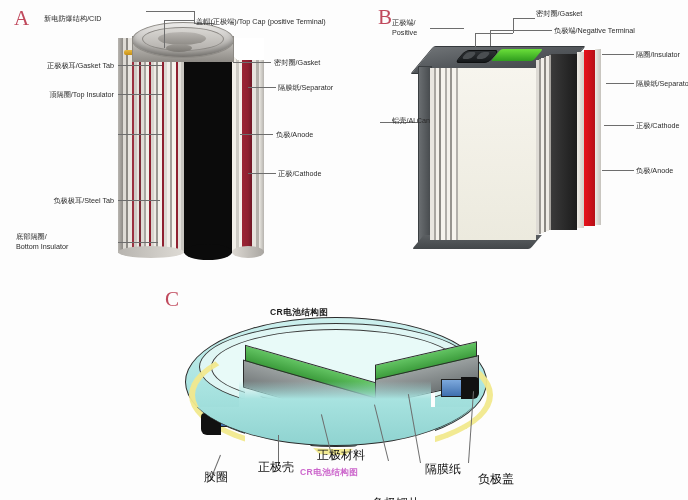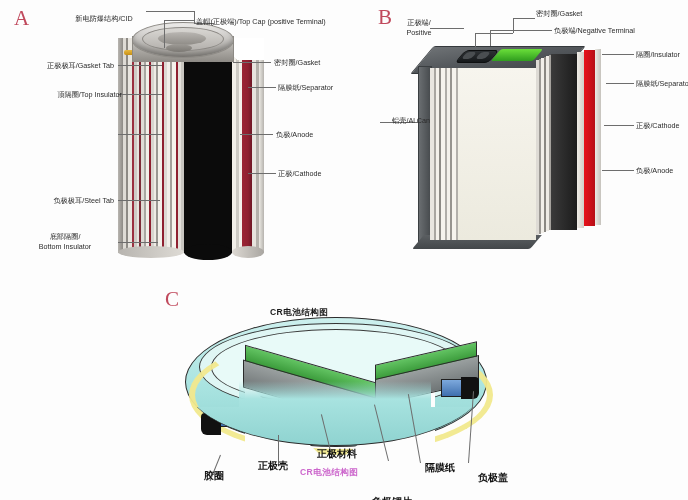--- a/index.html
+++ b/index.html
@@ -13,21 +13,21 @@
     position:absolute;font-size:21px;color:#c0495c;
     font-family:"Liberation Serif","DejaVu Serif",serif;
     letter-spacing:0.5px;
   }
   .lbl{
     position:absolute;font-size:7.2px;color:#2b2b2b;line-height:1.32;
     white-space:pre-line;
   }
   .lbl.r{text-align:left;}
   .lbl.l{text-align:right;}
-  .lbl.c{text-align:center;}
+  .lbl.c{}
   .ldr{position:absolute;background:#6d6d6d;height:1px;}
   .ldrv{position:absolute;background:#6d6d6d;width:1px;}
 
   
   #panelA{left:0;top:0;width:344px;height:280px;}
   .cylA{position:absolute;left:118px;top:38px;width:160px;height:215px;}
   
   .cyl-wall{position:absolute;top:0;height:100%;}
   .cyl-bottom{
     position:absolute;left:0;bottom:-8px;width:100%;height:16px;
@@ -76,21 +76,21 @@
     position:absolute;border-radius:50%;
   }
   .title-c{
     position:absolute;font-size:8.6px;font-weight:bold;color:#1a1a1a;
     letter-spacing:.4px;
   }
   .caption-c{
     position:absolute;font-size:8.6px;font-weight:bold;color:#cc66cc;
     letter-spacing:.4px;
   }
-  .clbl{position:absolute;font-size:10px;color:#111;font-weight:bold;}
+  .clbl{position:absolute;font-size:12px;color:#111;font-weight:normal;}
 </style>
 </head>
 <body>
 
 <div class="panel" id="panelA">
 
   <div class="panel-letter" style="left:14px;top:6px;">A</div>
 
   <div class="cylA">
 
@@ -162,21 +162,21 @@
   <div class="ldr" style="left:118px;top:200px;width:42px;"></div>
   <div class="ldr" style="left:118px;top:242px;width:40px;"></div>
 
   <div class="ldr" style="left:233px;top:62px;width:38px;"></div>
   <div class="ldr" style="left:248px;top:87px;width:28px;"></div>
   <div class="ldr" style="left:240px;top:134px;width:33px;"></div>
   <div class="ldr" style="left:248px;top:173px;width:28px;"></div>
 
   <div class="lbl c" style="left:44px;top:14px;width:120px;">新电防爆结构/CID</div>
   <div class="lbl l" style="left:8px;top:61px;width:106px;">正极极耳/Gasket Tab</div>
-  <div class="lbl l" style="left:16px;top:90px;width:106px;">顶隔圈/Top Insulator</div>
+  <div class="lbl l" style="left:8px;top:90px;width:106px;">顶隔圈/Top Insulator</div>
   <div class="lbl l" style="left:8px;top:196px;width:106px;">负极极耳/Steel Tab</div>
   <div class="lbl r" style="left:196px;top:17px;width:150px;">盖帽(正极端)/Top Cap (positive Terminal)</div>
 
   <div class="lbl c" style="left:16px;top:232px;width:98px;">底部隔圈/
 Bottom Insulator</div>
   <div class="lbl r" style="left:274px;top:58px;width:70px;">密封圈/Gasket</div>
   <div class="lbl r" style="left:278px;top:83px;width:70px;">隔膜纸/Separator</div>
   <div class="lbl r" style="left:276px;top:130px;width:70px;">负极/Anode</div>
   <div class="lbl r" style="left:278px;top:169px;width:70px;">正极/Cathode</div>
 </div>

